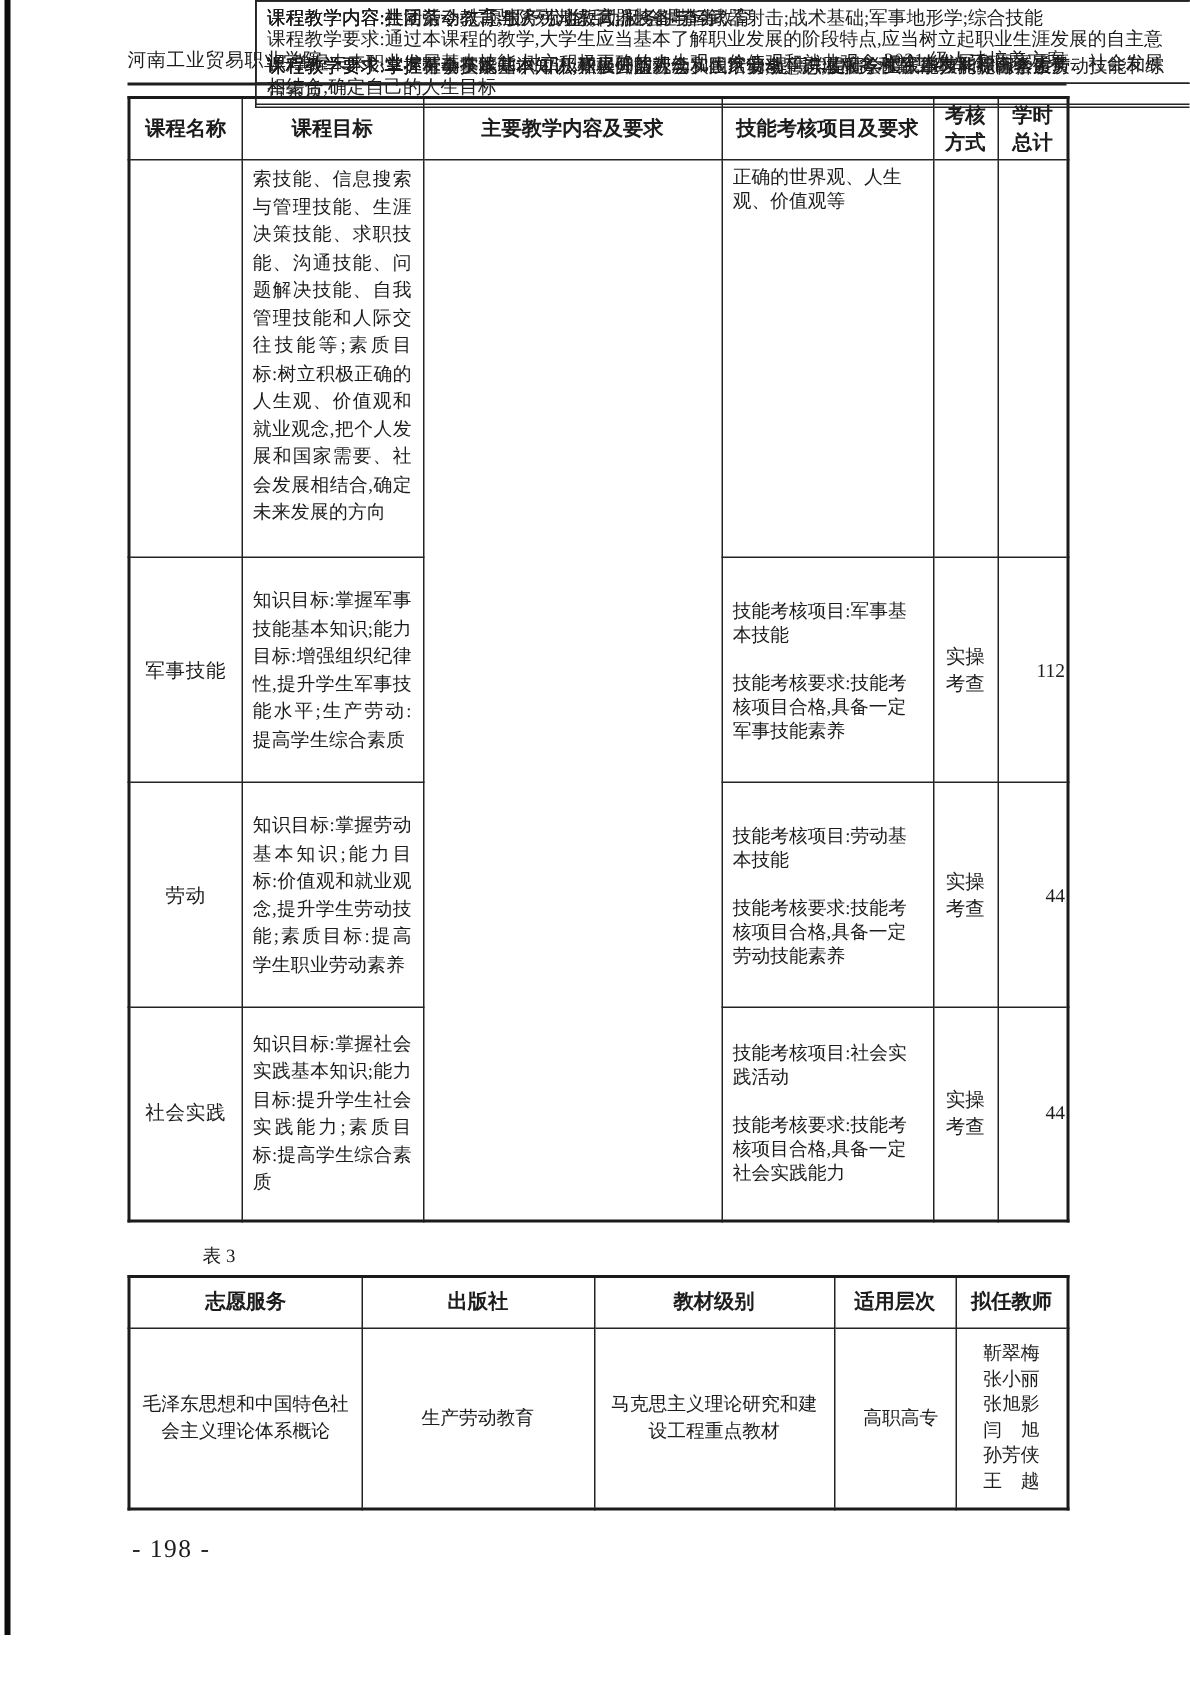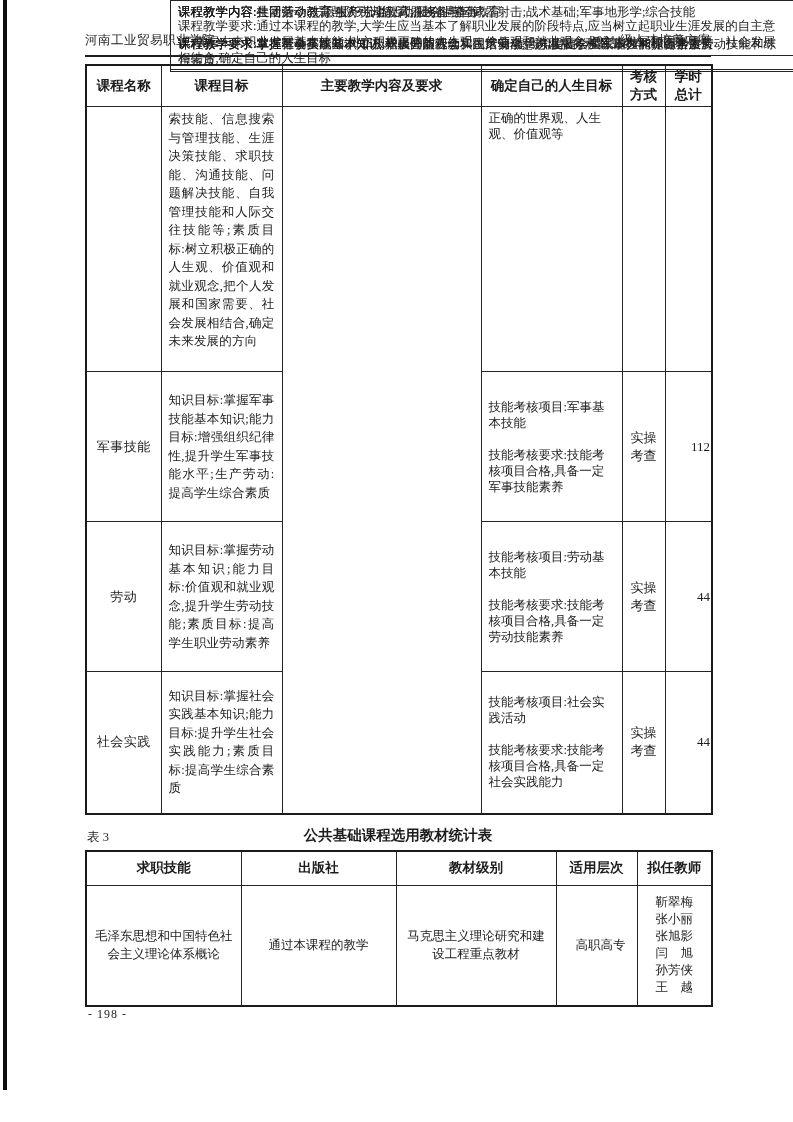--- a/index.html
+++ b/index.html
@@ -60,39 +60,39 @@
   td.method{
     text-align:center;vertical-align:middle;line-height:18px;font-size:13px;
   }
   td.hours{
     text-align:right;vertical-align:middle;font-size:13px;
   }
   tr.row-cont td{vertical-align:top;}
   tr.row-cont td.content{padding-top:17px;}
   tr.row-cont td.assessment{padding-top:3px;margin-top:43px;}
   .t3-caption{
-    position:relative;margin-top:11px;height:24px;
+    position:relative;margin-top:11px;height:24px;margin-left:48px;
   }
   .t3-label{
     position:absolute;left:2px;top:3px;font-size:12.5px;
   }
   .t3-title{
     display:block;text-align:center;font-weight:bold;font-size:14.5px;
   }
   .t3-table th{height:35px;font-size:13.5px;}
   .t3-table td{
     vertical-align:middle;line-height:18px;padding:3px 8px;
   }
   td.t3-name{text-align:center;}
   td.t3-pub{text-align:center;}
   td.t3-level{text-align:center;}
   td.t3-apply{text-align:center;padding-left:16px;}
   td.t3-teachers{text-align:center;line-height:17px;padding:3px 4px;margin-left:36px;}
   .page-footer{
-    font-size:12px;letter-spacing:1px;padding-left:3px;
+    margin-top:16px;font-size:17px;letter-spacing:1px;padding-left:3px;
   }
 </style>
 </head>
 <body>
 
 <div class="scan-edge"></div>
 
 <div class="content">
 
   <div class="page-header">
@@ -108,21 +108,21 @@
         <col style="width:199px">
       <col style="width:141px">
         <col style="width:43px">
         <col style="width:47px">
     </colgroup>
     <thead>
       <tr style="height:37px">
         <th>课程名称</th>
         <th>课程目标</th>
         <th>主要教学内容及要求</th>
-        <th>确定自己的人生目标</th>
+        <th>技能考核项目及要求</th>
         <th class="ml">考核
 方式</th>
         <th class="ml">学时
 总计</th>
       </tr>
     </thead>
     <tbody>
       <tr class="row-cont" style="height:265px">
         <td class="course"></td>
         <td class="objectives ml">索技能、信息搜索与管理技能、生涯决策技能、求职技能、沟通技能、问题解决技能、自我管理技能和人际交往技能等;素质目标:树立积极正确的人生观、价值观和就业观念,把个人发展和国家需要、社会发展相结合,确定未来发展的方向</td>
@@ -168,44 +168,43 @@
 技能考核要求:技能考核项目合格,具备一定社会实践能力</td>
         <td class="method ml">实操
 考查</td>
         <td class="hours">44</td>
       </tr>
     </tbody>
   </table>
 
   <div class="t3-caption">
     <span class="t3-label">表 3</span>
-    <span class="t3-title">公共基础课程选用教材统计表</span>
   </div>
 
   <table class="t3-table">
     <colgroup>
       <col style="width:155px">
         <col style="width:155px">
         <col style="width:160px">
       <col style="width:81px">
         <col style="width:75px">
     </colgroup>
     <thead>
       <tr>
-        <th>求职技能</th>
+        <th>志愿服务</th>
         <th>出版社</th>
         <th>教材级别</th>
         <th>适用层次</th>
         <th>拟任教师</th>
       </tr>
     </thead>
     <tbody>
       <tr style="height:120px">
         <td class="t3-name">毛泽东思想和中国特色社会主义理论体系概论</td>
-        <td class="t3-pub">通过本课程的教学</td>
+        <td class="t3-pub">生产劳动教育</td>
         <td class="t3-level">马克思主义理论研究和建设工程重点教材</td>
         <td class="t3-apply">高职高专</td>
         <td class="t3-teachers ml">靳翠梅
 张小丽
 张旭影
 闫　旭
 孙芳侠
 王　越</td>
       </tr>
     </tbody>

